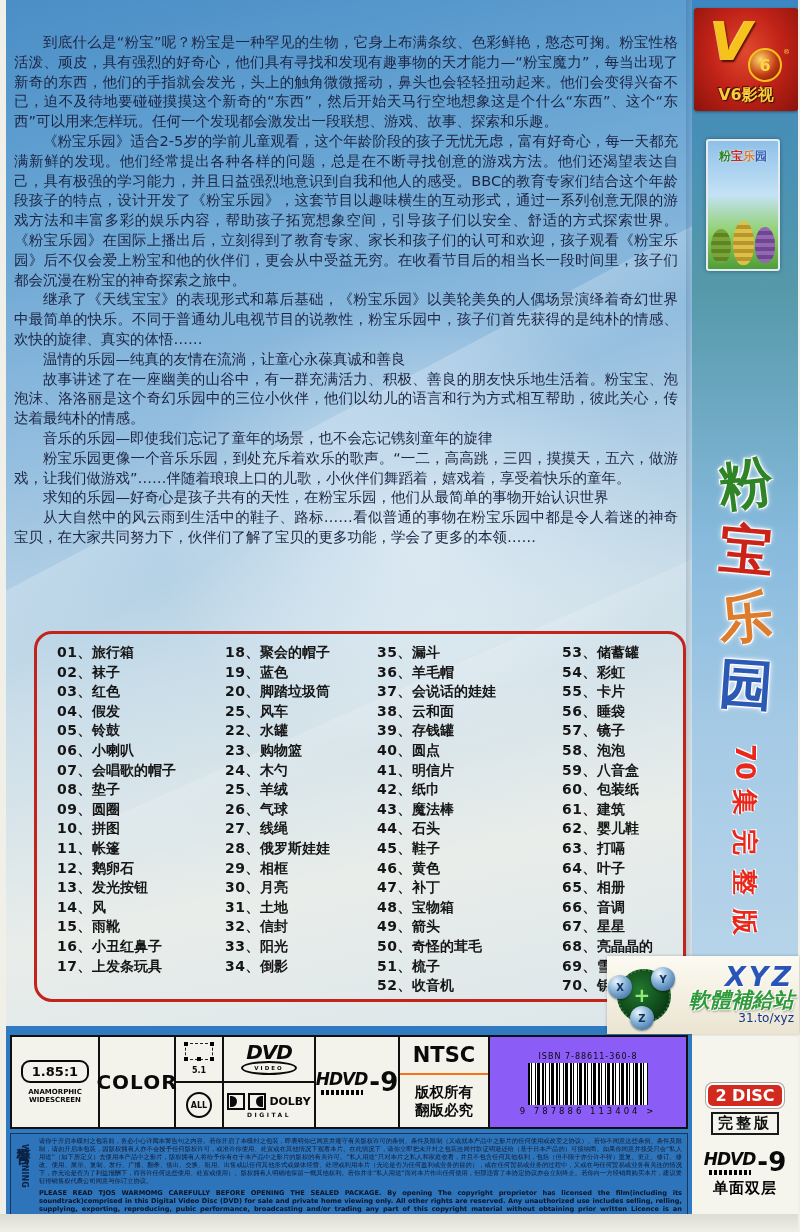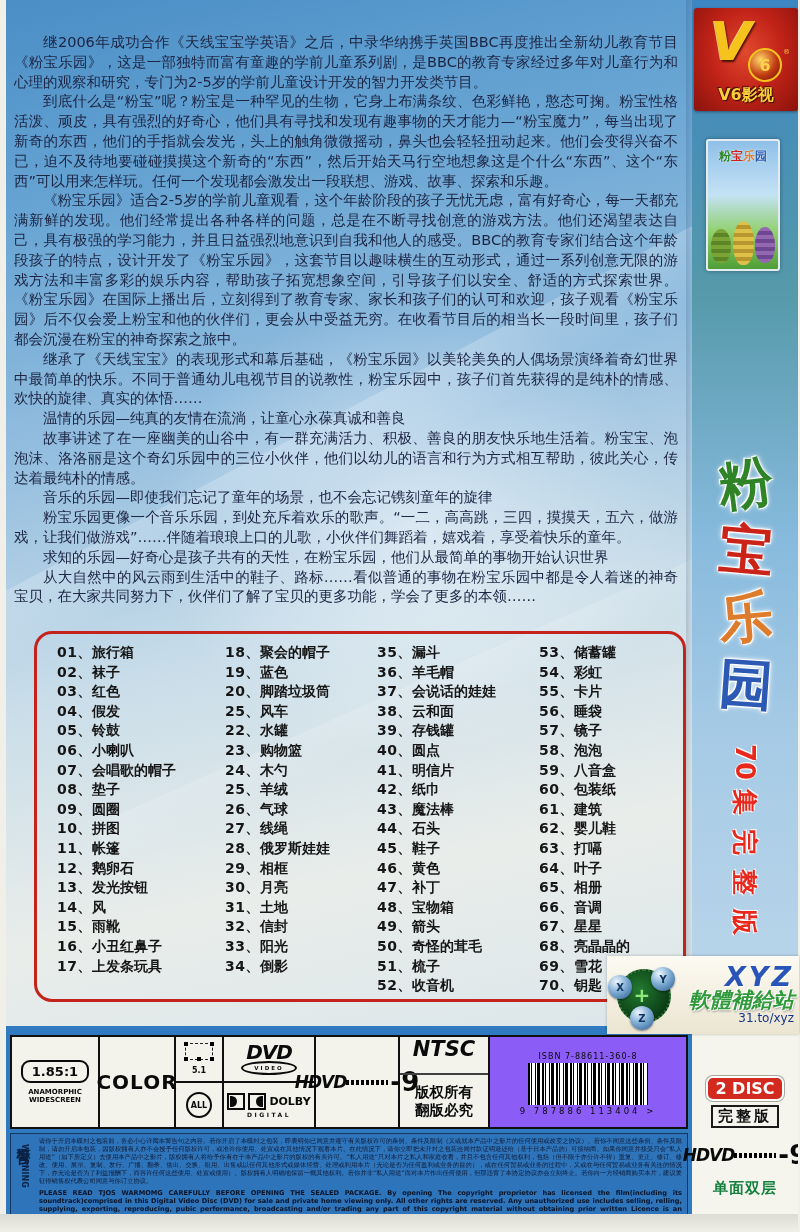--- a/index.html
+++ b/index.html
@@ -15,21 +15,21 @@
   .ray2{left:60px;top:640px;transform:rotate(-24deg);height:46px;opacity:.7;}
   .fold{position:absolute;left:686px;top:0;width:6px;height:1214px;background:linear-gradient(90deg,rgba(20,50,90,.18),rgba(20,50,90,.05));}
   
   .desc{position:absolute;left:14px;top:33px;width:664px;max-height:596px;overflow:hidden;
     color:#1c2544;font-size:14.5px;line-height:19.8px;text-align:justify;font-weight:500;}
   .desc p{margin:0;text-indent:2em;}
   
   .epbox{position:absolute;left:34px;top:631px;width:652px;height:371px;border:3px solid #c4231b;
     border-radius:18px;box-sizing:border-box;padding:9px 4px 0 20px;display:flex;}
   .epcol{display:flex;flex-direction:column;}
-  .epcol1{width:168px;}.epcol2{width:152px;}.epcol3{width:162px;}.epcol4{flex:1;}
+  .epcol1{width:168px;}.epcol2{width:152px;}.epcol3{width:162px;}.epcol4{flex:1;margin-left:23px;}
   .ep-row{font-size:14px;line-height:19.6px;font-weight:bold;color:#161616;white-space:nowrap;}
   .ep-num{letter-spacing:.5px;}
   
   .spine{position:absolute;left:692px;top:0;width:106px;height:1034px;
     background:linear-gradient(180deg,#3c86c2 0%,#59a 28%,#87badd 52%,#a7cbe6 72%,#bcd7ea 100%);}
   .v6{position:absolute;left:694px;top:8px;width:104px;height:103px;border-radius:3px;
     background:radial-gradient(ellipse at 50% 42%,#e04a2e 0%,#c22318 48%,#8a130b 100%);box-shadow:0 1px 3px rgba(0,0,0,.4);}
   .v6-v{position:absolute;left:16px;top:2px;font-size:54px;font-weight:bold;font-style:italic;color:#f6c31c;
     text-shadow:1px 2px 2px #4c0d06,-1px 0 0 #ffe27a;}
   .v6-ball{position:absolute;left:54px;top:40px;width:30px;height:30px;border-radius:50%;
@@ -83,26 +83,26 @@
   .dvd-ellipse{width:52px;height:10px;border:2px solid #0a0a0a;border-radius:50%;display:flex;align-items:center;justify-content:center;
     font-size:5.5px;font-weight:bold;letter-spacing:2px;color:#0a0a0a;}
   .dd{display:flex;align-items:center;gap:3px;}
   .dbx{width:14px;height:13px;border:2px solid #0a0a0a;position:relative;}
   .dbx span{position:absolute;top:1px;bottom:1px;width:7px;background:#0a0a0a;}
   .dbx-l span{left:1px;border-radius:0 7px 7px 0;}
   .dbx-r span{right:1px;border-radius:7px 0 0 7px;}
   .dolby-word{font-size:11px;font-weight:bold;color:#0a0a0a;}
   .dolby-digital{font-size:6px;font-weight:bold;letter-spacing:2.5px;color:#0a0a0a;margin-top:1px;}
   .hdvd-wrap{display:flex;align-items:center;}
-  .hdvd-main{display:flex;flex-direction:row;align-items:center;text-align:center;}
+  .hdvd-main{display:flex;flex-direction:column;align-items:center;text-align:center;}
   .hdvd-word{font-style:italic;font-weight:bold;font-size:17px;letter-spacing:-1px;color:#0a0a0a;}
   .hdvd-bar{width:42px;height:5px;background:repeating-linear-gradient(90deg,#000 0 3px,#f3f3ec 3px 5px);margin-top:1px;}
   .hdvd-9{font-size:26px;font-weight:bold;color:#0a0a0a;margin-left:2px;}
   .ntsc-word{font-size:21px;font-weight:bold;color:#0a0a0a;}
-  .nt-top{flex:0 0 36px;width:100%;display:flex;justify-content:center;border-bottom:2px solid #404040;font-style:italic;}
+  .nt-top{flex:0 0 36px;width:100%;display:flex;align-items:center;justify-content:center;border-bottom:2px solid #f97316;}
   .nt-bot{flex:1;display:flex;flex-direction:column;align-items:center;justify-content:center;font-weight:bold;font-size:14.5px;line-height:18px;color:#0a0a0a;}
   .isbn{font-size:8px;letter-spacing:1px;color:#0a0a0a;margin-top:3px;}
   .bars{width:120px;height:42px;margin-top:2px;background:repeating-linear-gradient(90deg,
     #000 0 2px,#fff 2px 3px,#000 3px 4px,#fff 4px 7px,#000 7px 8px,#fff 8px 9px,#000 9px 12px,#fff 12px 14px);}
   .bc-num{font-size:8.5px;letter-spacing:3px;color:#0a0a0a;margin-top:1px;}
   
   .warnblock{position:absolute;left:4px;top:107px;width:678px;height:84px;background:#2e74ba;border:1px solid #12headline355e;
     border:1px solid #14355c;box-sizing:border-box;display:flex;}
   .warn-label{width:26px;display:flex;flex-direction:column;align-items:center;padding-top:3px;}
   .warn-cn{writing-mode:vertical-rl;font-weight:bold;font-size:14px;color:#0c2244;letter-spacing:2px;}
@@ -110,21 +110,21 @@
   .warn-texts{flex:1;padding:3px 5px 0 2px;overflow:hidden;}
   .warn-text-cn{font-size:6.3px;line-height:8.1px;color:#0e1a36;text-align:justify;}
   .warn-text-en{font-size:6.6px;line-height:8.3px;color:#0a1428;font-weight:bold;margin-top:3px;text-align:justify;}
   
   .brpanel{position:absolute;left:692px;top:1034px;width:106px;height:180px;background:#f5f5ee;
     display:flex;flex-direction:column;align-items:center;justify-content:flex-end;padding-bottom:16px;box-sizing:border-box;}
   .disc-badge{background:#d22a1e;color:#fff;font-weight:bold;font-size:16px;padding:1px 7px;border:2px solid #fff;
     border-radius:7px;box-shadow:0 0 0 1px #a8a8a0;white-space:nowrap;}
   .edition{margin-top:4px;border:2px solid #1a1a1a;padding:0 5px;font-weight:bold;font-size:15px;letter-spacing:3px;color:#111;}
   .hdvd2{margin-top:12px;display:flex;align-items:center;}
-  .layer{font-weight:bold;font-size:15px;color:#15803d;margin-top:9px;letter-spacing:1px;}
+  .layer{font-weight:bold;font-size:15px;color:#000000;margin-top:2px;letter-spacing:1px;}
   
   .watermark{position:absolute;left:607px;top:956px;width:192px;height:78px;
     background:linear-gradient(180deg,#fcfaf2,#ebe4d1);box-shadow:0 0 3px rgba(0,0,0,.25);display:flex;align-items:center;z-index:5;}
   .wm-logo{position:relative;width:66px;height:66px;margin-left:2px;flex:0 0 66px;}
   .wm-disc{position:absolute;left:8px;top:7px;width:50px;height:50px;border-radius:50%;
     background:radial-gradient(circle at 40% 38%,#237a30,#0a3a14 75%);border:2px dotted #2f7a34;}
   .wm-plus{position:absolute;left:0;top:0;width:100%;height:100%;display:flex;align-items:center;justify-content:center;
     color:#8fe87a;font-size:20px;font-weight:bold;}
   .wm-sphere{position:absolute;width:24px;height:24px;border-radius:50%;
     background:radial-gradient(circle at 35% 28%,#eef6ff,#7fadd3 45%,#2a5a90);display:flex;align-items:center;justify-content:center;
@@ -145,21 +145,20 @@
 
 <div class="page">
   <div class="cover">
     <div class="glow"></div>
     <div class="ray ray1"></div>
     <div class="ray ray2"></div>
   </div>
   <div class="fold"></div>
 
   <div class="desc" id="desc">
-      <p>继2006年成功合作《天线宝宝学英语》之后，中录华纳携手英国BBC再度推出全新幼儿教育节目《粉宝乐园》，这是一部独特而富有童趣的学前儿童系列剧，是BBC的教育专家经过多年对儿童行为和心理的观察和研究，专门为2-5岁的学前儿童设计开发的智力开发类节目。</p>
       <p>到底什么是“粉宝”呢？粉宝是一种罕见的生物，它身上布满条纹、色彩鲜艳，憨态可掬。粉宝性格活泼、顽皮，具有强烈的好奇心，他们具有寻找和发现有趣事物的天才能力—“粉宝魔力”，每当出现了新奇的东西，他们的手指就会发光，头上的触角微微摇动，鼻头也会轻轻扭动起来。他们会变得兴奋不已，迫不及待地要碰碰摸摸这个新奇的“东西”，然后开始天马行空地想象这是个什么“东西”、这个“东西”可以用来怎样玩。任何一个发现都会激发出一段联想、游戏、故事、探索和乐趣。</p>
       <p>《粉宝乐园》适合2-5岁的学前儿童观看，这个年龄阶段的孩子无忧无虑，富有好奇心，每一天都充满新鲜的发现。他们经常提出各种各样的问题，总是在不断寻找创意的游戏方法。他们还渴望表达自己，具有极强的学习能力，并且日益强烈地意识到自我和他人的感受。BBC的教育专家们结合这个年龄段孩子的特点，设计开发了《粉宝乐园》，这套节目以趣味横生的互动形式，通过一系列创意无限的游戏方法和丰富多彩的娱乐内容，帮助孩子拓宽想象空间，引导孩子们以安全、舒适的方式探索世界。《粉宝乐园》在国际上播出后，立刻得到了教育专家、家长和孩子们的认可和欢迎，孩子观看《粉宝乐园》后不仅会爱上粉宝和他的伙伴们，更会从中受益无穷。在收看节目后的相当长一段时间里，孩子们都会沉漫在粉宝的神奇探索之旅中。</p>
       <p>继承了《天线宝宝》的表现形式和幕后基础，《粉宝乐园》以美轮美奂的人偶场景演绎着奇幻世界中最简单的快乐。不同于普通幼儿电视节目的说教性，粉宝乐园中，孩子们首先获得的是纯朴的情感、欢快的旋律、真实的体悟……</p>
       <p>温情的乐园—纯真的友情在流淌，让童心永葆真诚和善良</p>
       <p>故事讲述了在一座幽美的山谷中，有一群充满活力、积极、善良的朋友快乐地生活着。粉宝宝、泡泡沫、洛洛丽是这个奇幻乐园中的三位小伙伴，他们以幼儿的语言和行为方式相互帮助，彼此关心，传达着最纯朴的情感。</p>
       <p>音乐的乐园—即使我们忘记了童年的场景，也不会忘记镌刻童年的旋律</p>
       <p>粉宝乐园更像一个音乐乐园，到处充斥着欢乐的歌声。“一二，高高跳，三四，摸摸天，五六，做游戏，让我们做游戏”……伴随着琅琅上口的儿歌，小伙伴们舞蹈着，嬉戏着，享受着快乐的童年。</p>
       <p>求知的乐园—好奇心是孩子共有的天性，在粉宝乐园，他们从最简单的事物开始认识世界</p>
       <p>从大自然中的风云雨到生活中的鞋子、路标……看似普通的事物在粉宝乐园中都是令人着迷的神奇宝贝，在大家共同努力下，伙伴们了解了宝贝的更多功能，学会了更多的本领……</p>
     </div>

